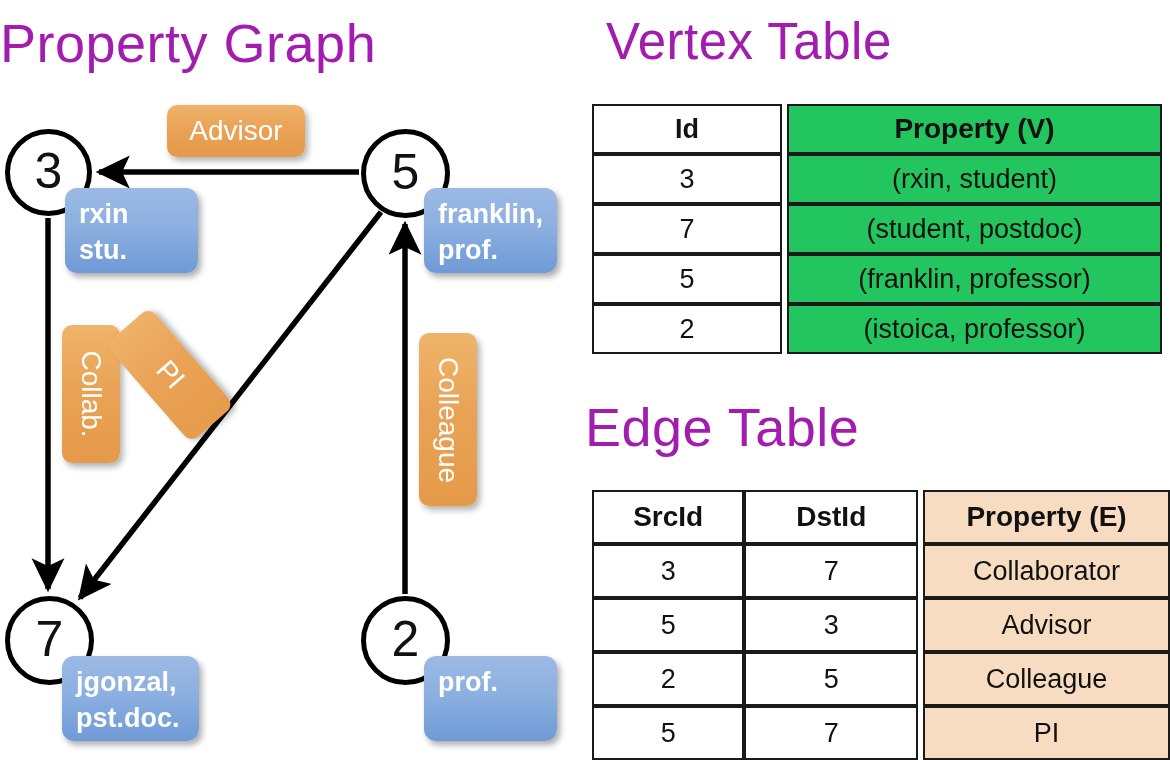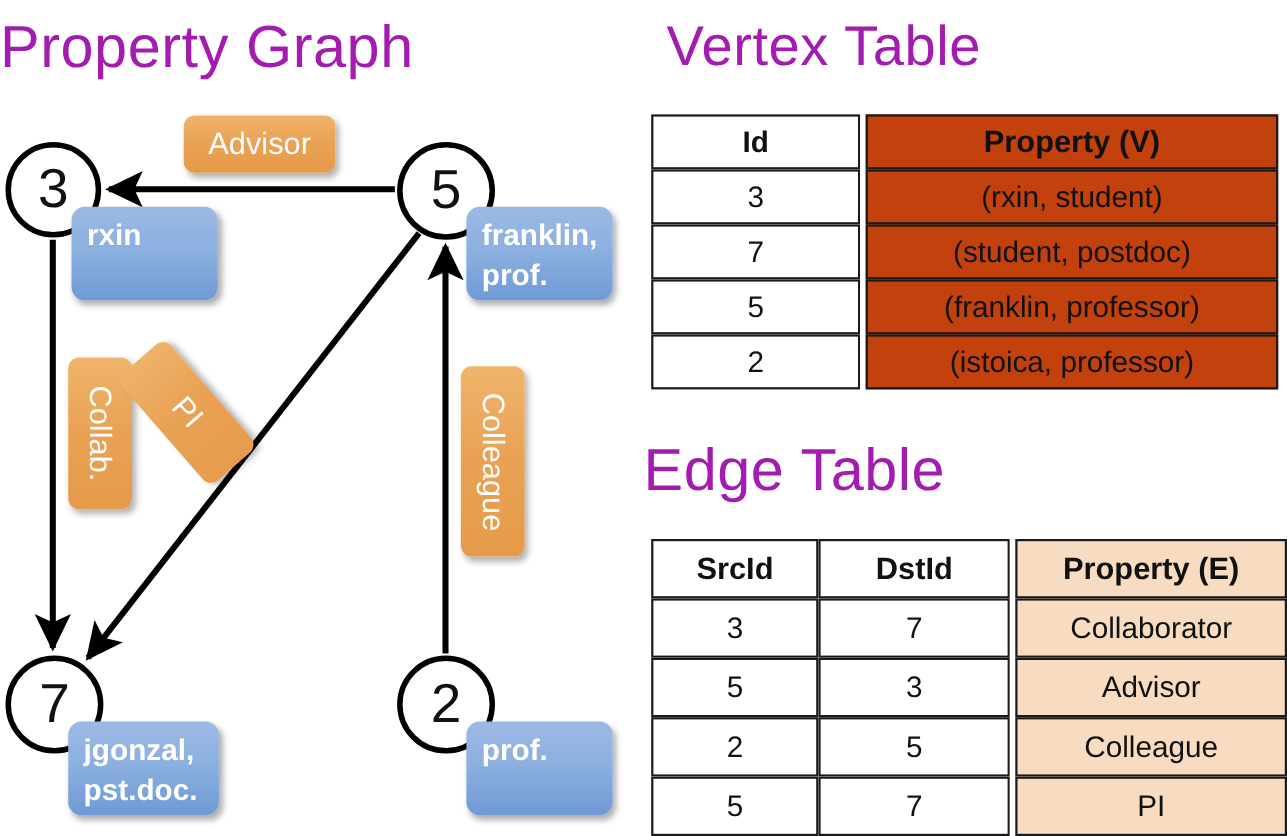--- a/index.html
+++ b/index.html
@@ -87,21 +87,21 @@
     padding:0;
     margin-top:40px;
   }
   .tbl th{font-weight:bold;}
   .gapcol{border:none !important;width:5px;padding:0;background:#fff;}
 
   
   #vertex-table{left:592px;top:104px;}
   #vertex-table td,#vertex-table th{height:46px;font-size:27px;}
   #vertex-table .c-id{width:186px;background:#ffffff;}
-  #vertex-table .c-prop{width:371px;background:#c2410c;}
+  #vertex-table .c-prop{width:371px;background:#22c55e;}
   #vertex-table th.c-prop{font-size:28px;}
 
   
   #edge-table{left:592px;top:490px;}
   #edge-table td,#edge-table th{height:50px;font-size:27px;}
   #edge-table .c-src{width:150px;background:#ffffff;}
   #edge-table .c-dst{width:172px;background:#ffffff;}
   #edge-table .c-prop{width:245px;background:#f7dcc2;}
   #edge-table th{font-size:28px;}
 </style>
@@ -138,20 +138,21 @@
   </div>
   <div class="node" id="node-7">
     <span>7</span>
   </div>
   <div class="node" id="node-2">
     <span>2</span>
   </div>
 
   <div class="prop-box" id="prop-box-3">
     <span class="prop-line">rxin</span>
+    <span class="prop-line">stu.</span>
   </div>
   <div class="prop-box" id="prop-box-5">
     <span class="prop-line">franklin,</span>
     <span class="prop-line">prof.</span>
   </div>
   <div class="prop-box" id="prop-box-7">
     <span class="prop-line">jgonzal,</span>
     <span class="prop-line">pst.doc.</span>
   </div>
   <div class="prop-box" id="prop-box-2">

